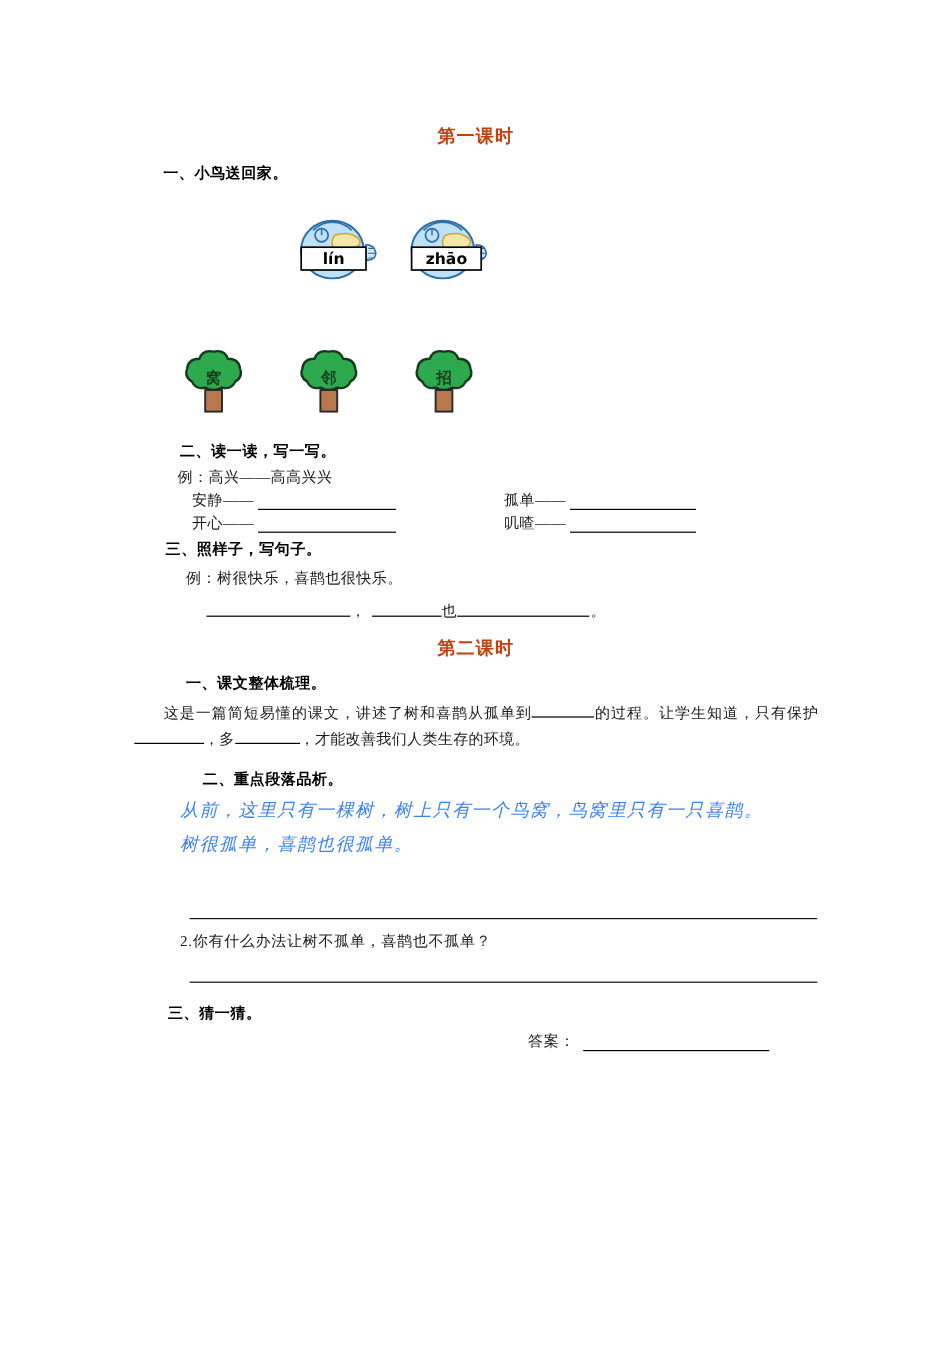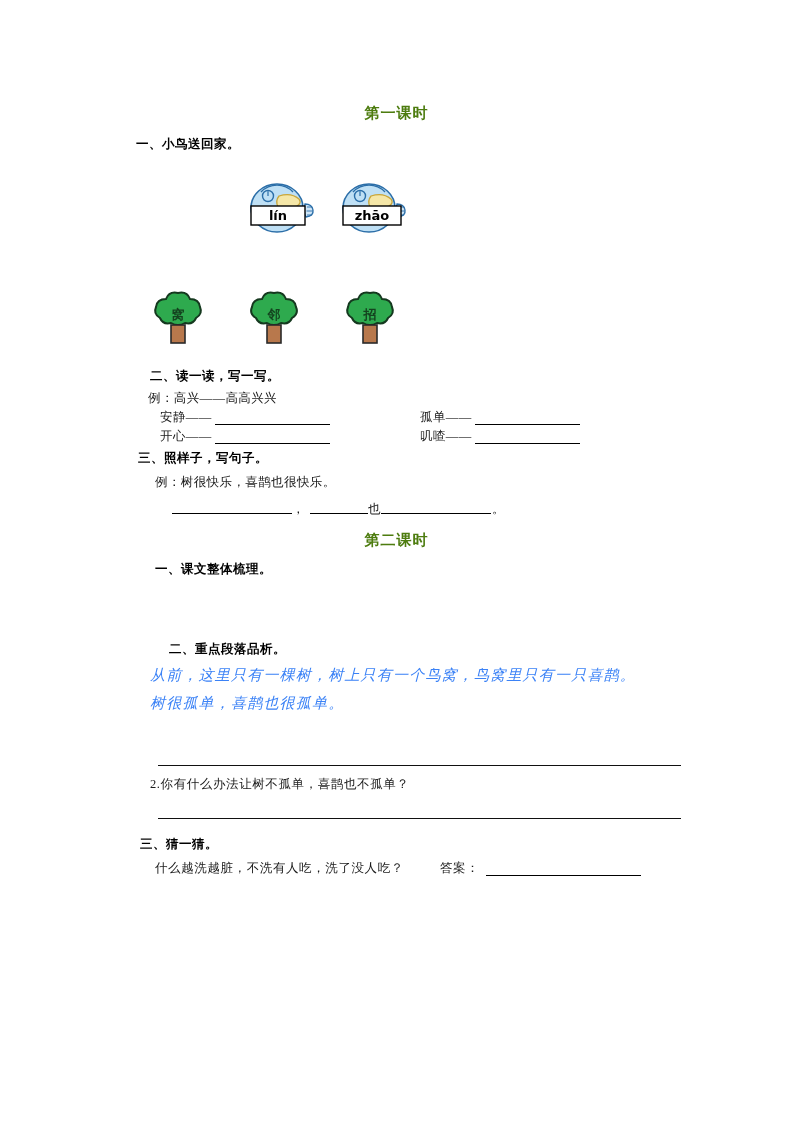--- a/index.html
+++ b/index.html
@@ -25,21 +25,21 @@
 
   
   .lesson-title {
     position: absolute;
     width: 100%;
     text-align: center;
     font-family: "DejaVu Sans", "Liberation Sans", sans-serif;
     font-weight: bold;
     font-size: 15px;
     letter-spacing: 1px;
-    color: #4d7c0f;
+    color: #c2410c;
   }
   .heading {
     position: absolute;
     font-family: Liberation Mono, monospace;
     font-weight: bold;
     font-size: 12.5px;
     letter-spacing: 0.5px;
     color: #000000;
     white-space: nowrap;
   }
@@ -239,32 +239,34 @@
   <div class="body-line" style="left:292px; top:501px;">，</div>
   <div class="rule" style="left:310px; top:513px; width:58px;"></div>
   <div class="body-line" style="left:368px; top:501px;">也</div>
   <div class="rule" style="left:381px; top:513px; width:110px;"></div>
   <div class="body-line" style="left:492px; top:501px;">。</div>
 
   <div class="lesson-title" style="top:531px;">第二课时</div>
 
   <div class="heading" style="left:155px; top:561px;">一、课文整体梳理。</div>
 
+  <div class="body-wrap" style="left:112px; top:583px; width:570px;">
+    <span style="display:inline-block; width:24px;"></span><span>这是一篇简短易懂的课文，讲述了树和喜鹊从孤单到</span><span class="inline-blank" style="width:52px;"></span><span>的过程。让学生知道，只有保护</span><span class="inline-blank" style="width:58px;"></span><span>，多</span><span class="inline-blank" style="width:54px;"></span><span>，才能改善我们人类生存的环境。</span>
+  </div>
 
   <div class="heading" style="left:140px; top:641px;margin-left:29px;">二、重点段落品析。</div>
 
   <div class="passage" style="left:150px; top:666px;">从前，这里只有一棵树，树上只有一个鸟窝，鸟窝里只有一只喜鹊。</div>
 
   <div class="passage" style="left:150px; top:694px;">树很孤单，喜鹊也很孤单。</div>
 
   <div class="rule-thin" style="left:158px; top:765px; width:523px;"></div>
 
   <div class="qline" style="left:150px; top:776px;">2.你有什么办法让树不孤单，喜鹊也不孤单？</div>
   <div class="rule-thin" style="left:158px; top:818px; width:523px;"></div>
 
   <div class="heading" style="left:140px; top:836px;">三、猜一猜。</div>
 
-  <div class="qline" style="left:155px; top:860px;">什么越洗越脏，不洗有人吃，洗了没人吃？</div>
 
   <div class="qline" style="left:440px; top:860px;">答案：</div>
   <div class="rule" style="left:486px; top:875px; width:155px;"></div>
 
 </div>
 
 </body></html>

